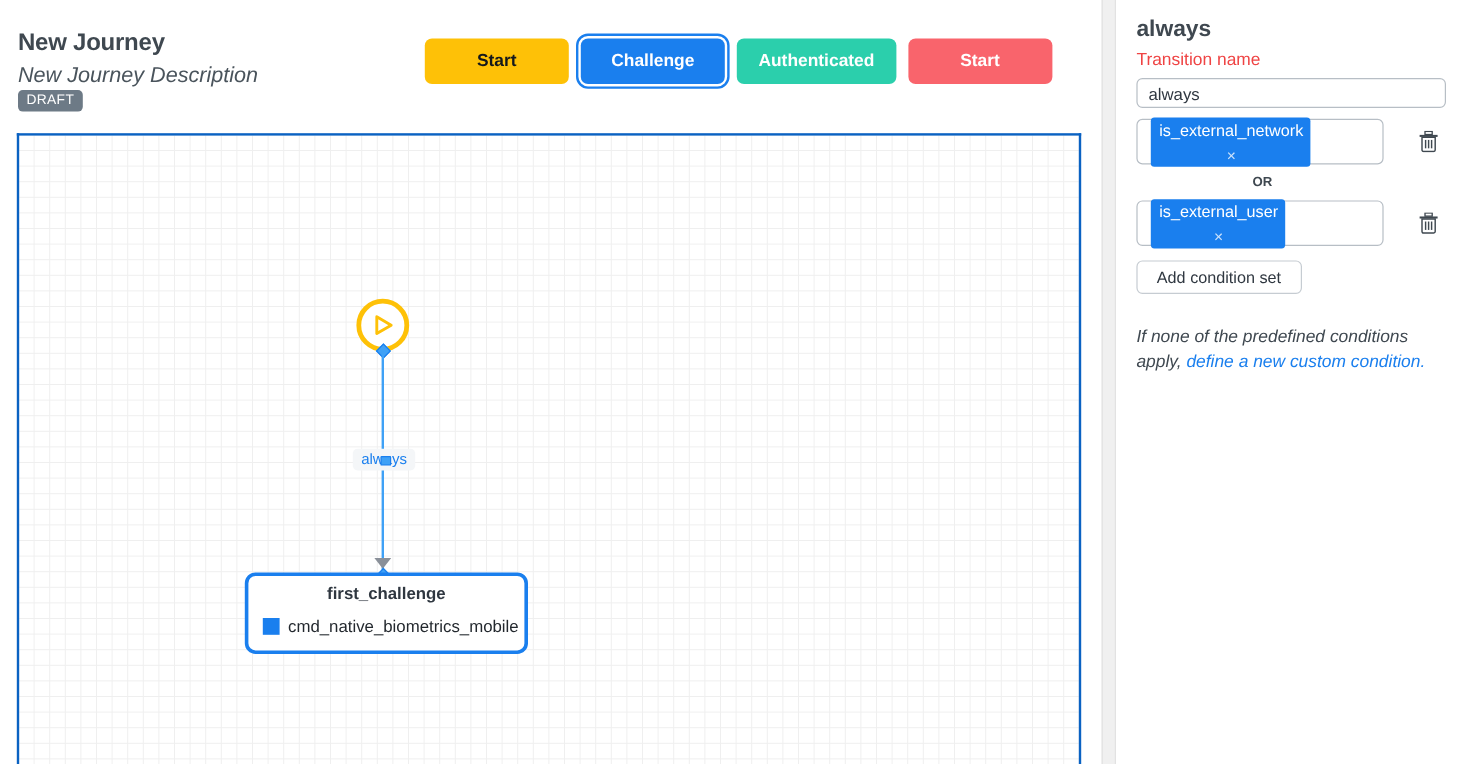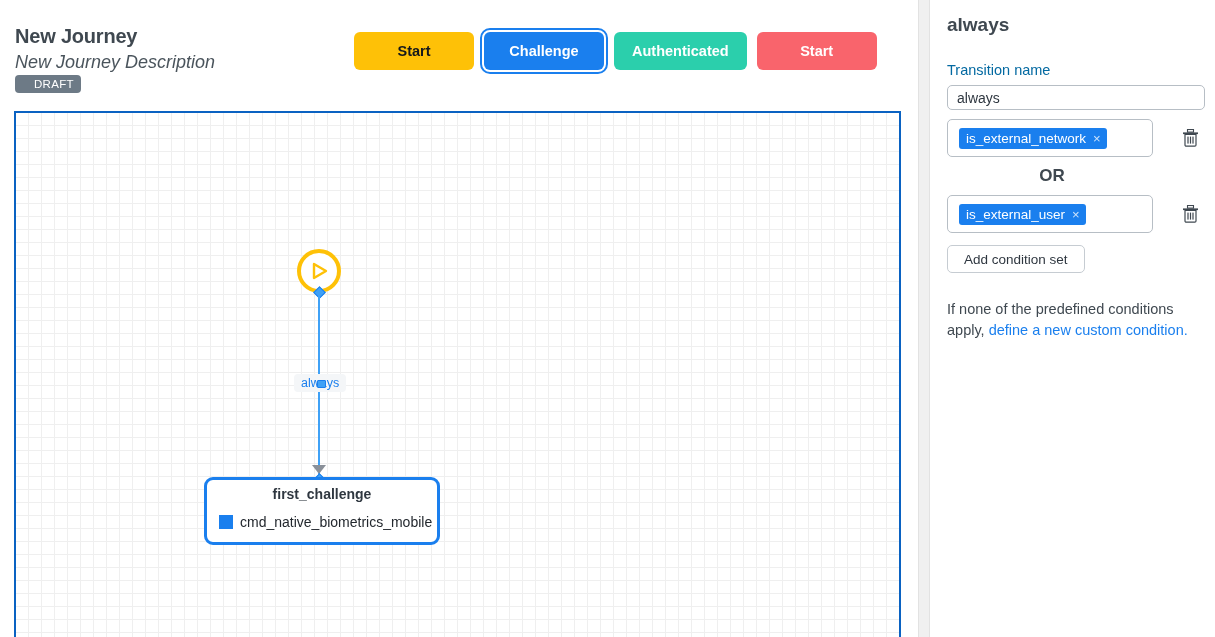--- a/index.html
+++ b/index.html
@@ -43,21 +43,21 @@
     font-size: 18px;
     color: #4a545c;
     font-style: italic;
   }
   .badge-draft {
     position: absolute;
     left: 15px; top: 63px;
     background: #6d7a86;
     color: #ffffff;
     font-size: 11.5px;
-    padding: 3px 7px 3px 19px;
+    padding: 3px 7px 3px 7px;
     border-radius: 4px;
     letter-spacing: 0.3px;
   }
 
   .palette {
     position: absolute;
     left: 354px; top: 20px;
     display: flex;
     align-items: flex-start;
     gap: 10px;
@@ -209,23 +209,23 @@
     background: #ffffff;
     padding: 0 16px;
   }
   .panel-title {
     margin-top: 14px;
     font-size: 19px;
     font-weight: bold;
     color: #3f4850;
   }
   .field-label {
-    margin-top: 26px;
+    margin-top: 6px;
     font-size: 14.5px;
-    color: #0369a1;
+    color: #ef4444;
   }
   .text-input {
     margin-top: 7px;
     width: 258px; height: 25px;
     border: 1px solid #b7bec5;
     border-radius: 5px;
     background: #ffffff;
     font-family: "Liberation Sans", sans-serif;
     font-size: 14px;
     color: #2f3740;
@@ -249,35 +249,36 @@
   .chip {
     background: #1a7fee;
     color: #ffffff;
     font-size: 13.5px;
     border-radius: 3px;
     padding: 3px 6px 3px 7px;
     display: inline-flex;
     align-items: center;
     gap: 7px;
     cursor: pointer;
+    flex-direction: column;
   }
   .chip-x {
     color: #cfe4fb;
     font-size: 13px;
     line-height: 1;
   }
   .trash {
     margin-left: 29px;
     cursor: pointer;
     line-height: 0;
   }
   .or-text {
     width: 210px;
     text-align: center;
-    font-size: 17px;
+    font-size: 11px;
     font-weight: bold;
     color: #3f4850;
     margin-top: 9px;
   }
   .add-cond {
     margin-top: 12px;
     height: 28px;
     padding: 0 16px;
     border: 1px solid #c6ccd2;
     border-radius: 5px;
@@ -286,20 +287,21 @@
     font-size: 13.5px;
     color: #2f3740;
     cursor: pointer;
   }
   .help-text {
     margin-top: 26px;
     width: 250px;
     font-size: 14.5px;
     line-height: 21px;
     color: #3f4850;
+    font-style: italic;
   }
   .help-link {
     color: #1a7fee;
     text-decoration: none;
     cursor: pointer;
   }
 </style>
 </head>
 <body>
 

